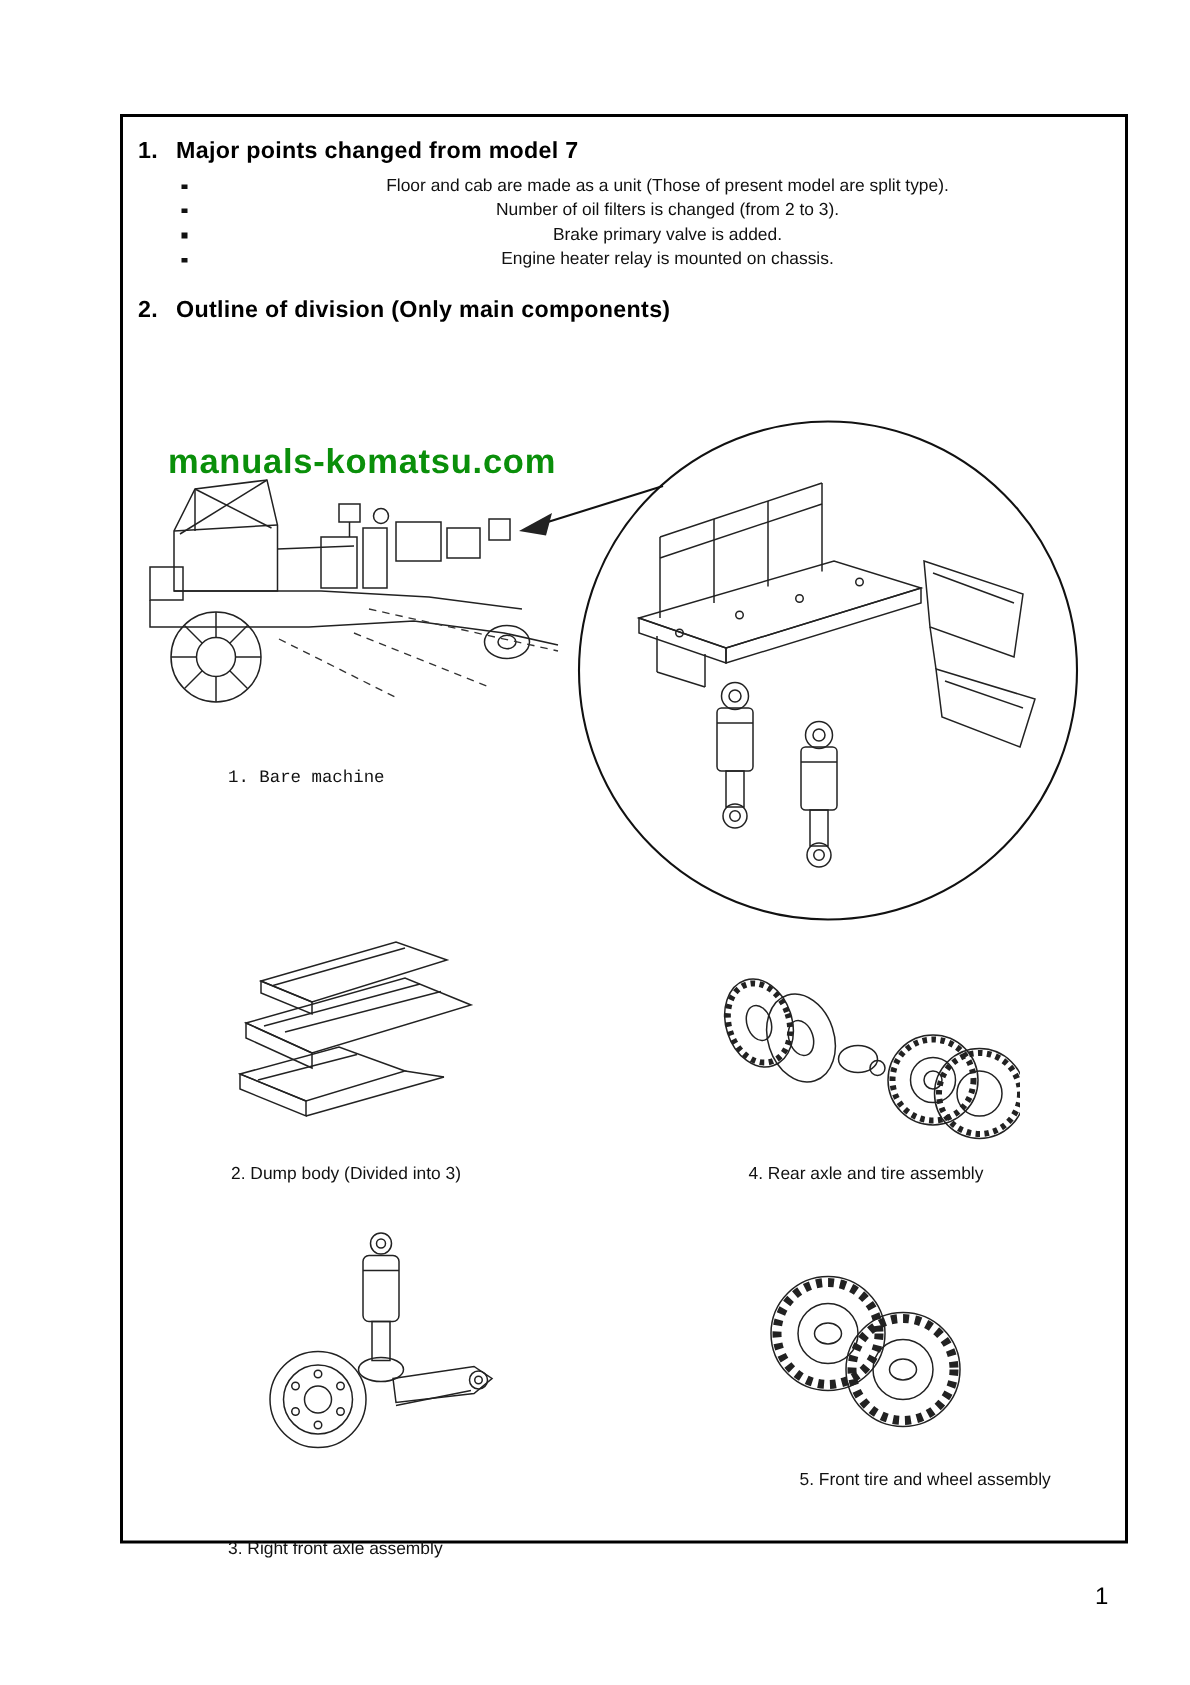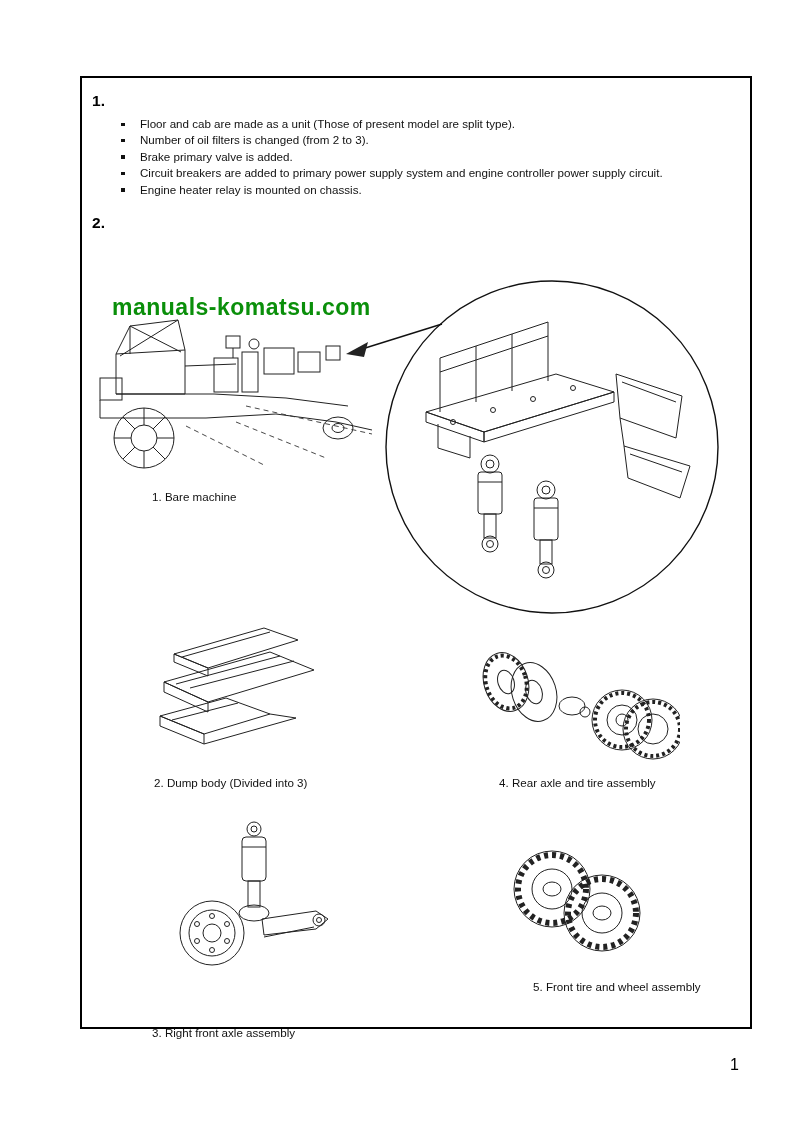--- a/index.html
+++ b/index.html
@@ -9,21 +9,21 @@
   }
   .frame{
     position:absolute;left:80px;top:76px;width:672px;height:953px;
     border:2px solid #000;box-sizing:border-box;
   }
   .section-heading{
     display:flex;gap:12px;font-weight:bold;font-size:15.5px;
     margin:14px 0 6px 10px;letter-spacing:.2px;
   }
   ul.changes{
-    list-style:none;margin:4px 0 0 0;padding:0 0 0 37px;
+    list-style:none;margin:4px 0 0 0;padding:0 0 0 37px;text-align:center;
   }
   ul.changes li{
     position:relative;padding-left:21px;font-size:11.6px;line-height:16.4px;color:#111;
   }
   ul.changes li::before{
     content:"";position:absolute;left:2px;top:6.5px;width:3.5px;height:3.5px;background:#111;
   }
   .heading2{margin-top:16px;}
   .watermark{
     position:absolute;left:30px;top:216px;font-size:23px;font-weight:bold;
@@ -43,32 +43,33 @@
   svg .fillhead{fill:#222;stroke:none;}
 </style>
 </head>
 <body>
 
 <div class="page">
   <div class="frame">
 
     <div class="section-heading">
       <span>1.</span>
+      <span>Major points changed from model 7</span>
     </div>
 
     <ul class="changes">
       <li><span>Floor and cab are made as a unit (Those of present model are split type).</span></li>
       <li><span>Number of oil filters is changed (from 2 to 3).</span></li>
       <li><span>Brake primary valve is added.</span></li>
-      <li><span>Circuit breakers are added to primary power supply system and engine controller power supply circuit.</span></li>
       <li><span>Engine heater relay is mounted on chassis.</span></li>
     </ul>
 
     <div class="section-heading heading2">
       <span>2.</span>
+      <span>Outline of division (Only main components)</span>
     </div>
 
     <div class="watermark">manuals-komatsu.com</div>
 
     <div class="fig" style="left:4px;top:228px;">
       <svg width="292" height="186" viewBox="0 0 292 186">
         <g class="ln">
           <polygon points="30,88 30,48 44,20 92,14 99,44 99,88"></polygon>
           <line x1="30" y1="48" x2="99" y2="44"></line>
           <line x1="44" y1="20" x2="95" y2="46"></line>
@@ -101,21 +102,21 @@
           <ellipse cx="252" cy="122" rx="15" ry="11"></ellipse>
           <ellipse cx="252" cy="122" rx="6" ry="4.5"></ellipse>
         </g>
         <g class="dash">
           <line x1="150" y1="116" x2="240" y2="152"></line>
           <line x1="160" y1="100" x2="286" y2="128"></line>
           <line x1="100" y1="120" x2="180" y2="160"></line>
         </g>
       </svg>
     </div>
-    <div class="fig-label" style="left:70px;top:412px;">1. Bare machine</div>
+    <div class="fig-label" style="left:70px;top:434px;font-family:Liberation Mono, monospace;">1. Bare machine</div>
 
     <div class="fig" style="left:260px;top:240px;">
       <svg width="104" height="46" viewBox="0 0 104 46">
         <line class="ln-thick" x1="100" y1="6" x2="20" y2="31"></line>
         <polygon class="fillhead" points="4,36 26,24 22,39"></polygon>
       </svg>
     </div>
 
     <div class="fig" style="left:296px;top:200px;">
       <svg width="348" height="338" viewBox="0 0 348 338">

